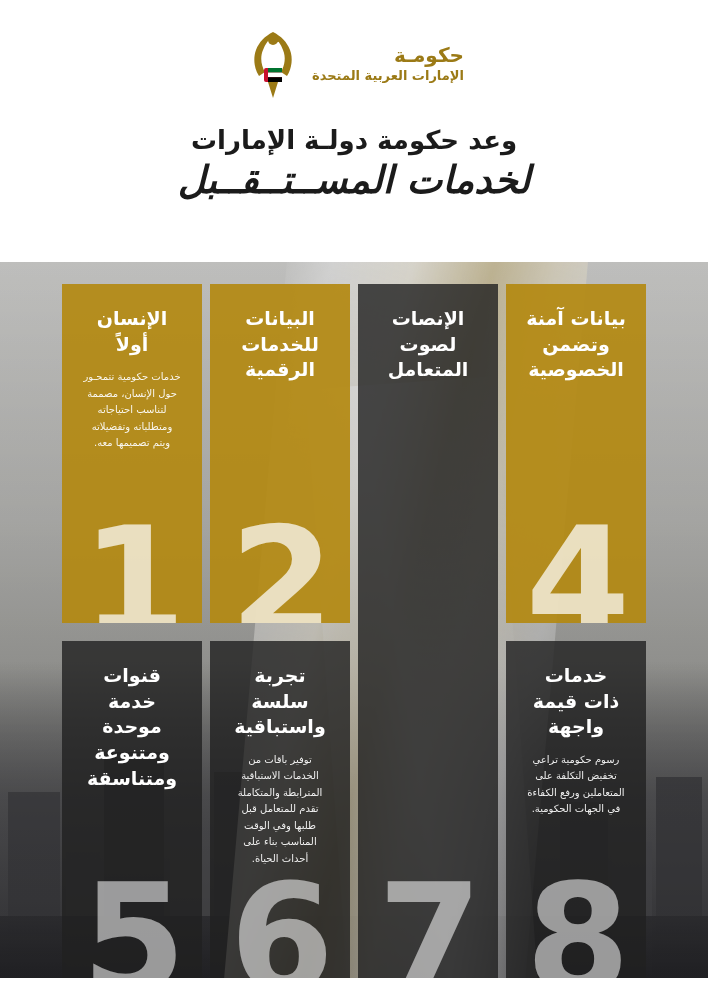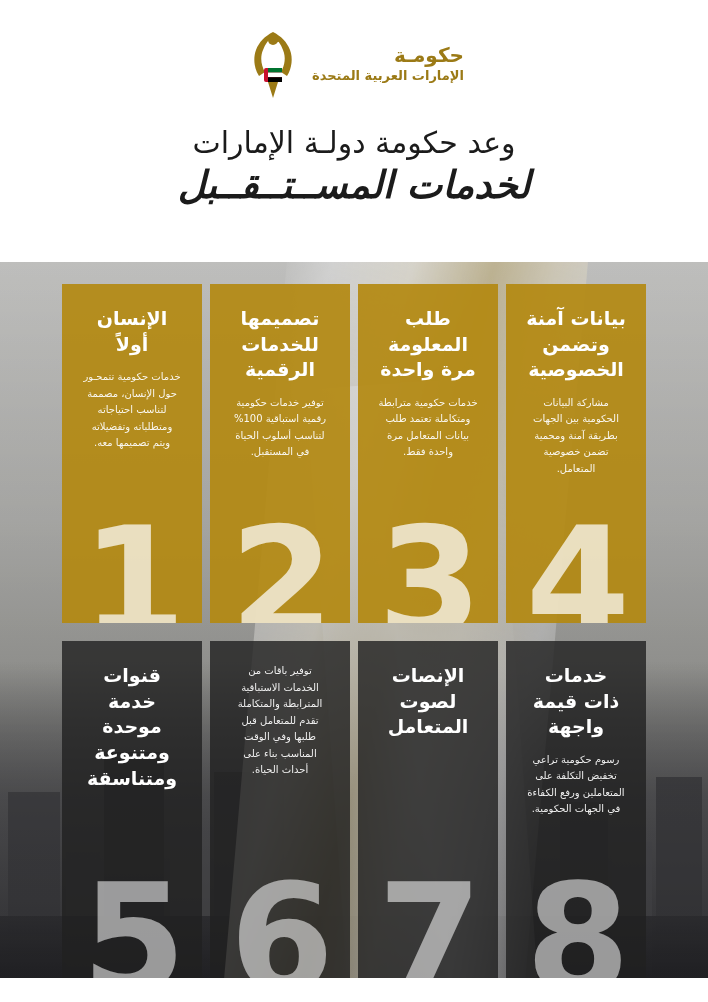--- a/index.html
+++ b/index.html
@@ -39,21 +39,21 @@
   }
   .emblem-text .line1 { font-size:20px; font-weight:bold; letter-spacing:1px; }
   .emblem-text .line2 { font-size:13px; font-weight:bold; }
 
   .title-wrap {
     margin-top:24px;
     text-align:center; direction:rtl;
     color:#1b1b1b;
   }
   .title-wrap .t1 {
-    font-size:30px; font-weight:normal; line-height:1.25;
+    font-size:26px; font-weight:bold; line-height:1.25;
     letter-spacing:0px;
   }
   .title-wrap .t2 {
     font-size:38px; font-weight:bold; line-height:1.25;font-style:italic;
   }
 
   
   .poster {
     position:absolute; top:262px; left:0;
     width:708px; height:740px;
@@ -215,65 +215,58 @@
 
     <div class="grid">
 
       <div class="col">
         <div class="card gold">
           <h3>
             <span>بيانات آمنة</span><br>
             <span>وتضمن</span><br>
             <span>الخصوصية</span>
           </h3>
-          <p>مشاركة البيانات الحكومية بين الجهات بطريقة آمنة ومحمية تضمن خصوصية المتعامل.</p>
           <div class="num">4</div>
         </div>
         <div class="card dark">
           <h3>
             <span>خدمات</span><br>
             <span>ذات قيمة</span><br>
             <span>واجهة</span>
           </h3>
           <p>رسوم حكومية تراعي تخفيض التكلفة على المتعاملين ورفع الكفاءة في الجهات الحكومية.</p>
           <div class="num">8</div>
         </div>
       </div>
 
       <div class="col">
-        <div class="card gold">
-          <h3>
-            <span>طلب</span><br>
-            <span>المعلومة</span><br>
-            <span>مرة واحدة</span>
-          </h3>
-          <p>خدمات حكومية مترابطة ومتكاملة تعتمد طلب بيانات المتعامل مرة واحدة فقط.</p>
-          <div class="num">3</div>
-        </div>
         <div class="card dark">
           <h3>
             <span>الإنصات</span><br>
             <span>لصوت</span><br>
             <span>المتعامل</span>
           </h3>
           <div class="num">7</div>
         </div>
       </div>
 
       <div class="col">
         <div class="card gold">
           <h3>
-            <span>تصميمها</span><br>
+            <span>البيانات</span><br>
             <span>للخدمات</span><br>
             <span>الرقمية</span>
           </h3>
-          <p>توفير خدمات حكومية رقمية استباقية 100% لتناسب أسلوب الحياة في المستقبل.</p>
           <div class="num">2</div>
         </div>
         <div class="card dark">
+          <h3>
+            <span>تجربة سلسة</span><br>
+            <span>واستباقية</span>
+          </h3>
           <p>توفير باقات من الخدمات الاستباقية المترابطة والمتكاملة تقدم للمتعامل قبل طلبها وفي الوقت المناسب بناء على أحداث الحياة.</p>
           <div class="num">6</div>
         </div>
       </div>
 
       <div class="col">
         <div class="card gold">
           <h3>
             <span>الإنسان</span><br>
             <span>أولاً</span>

